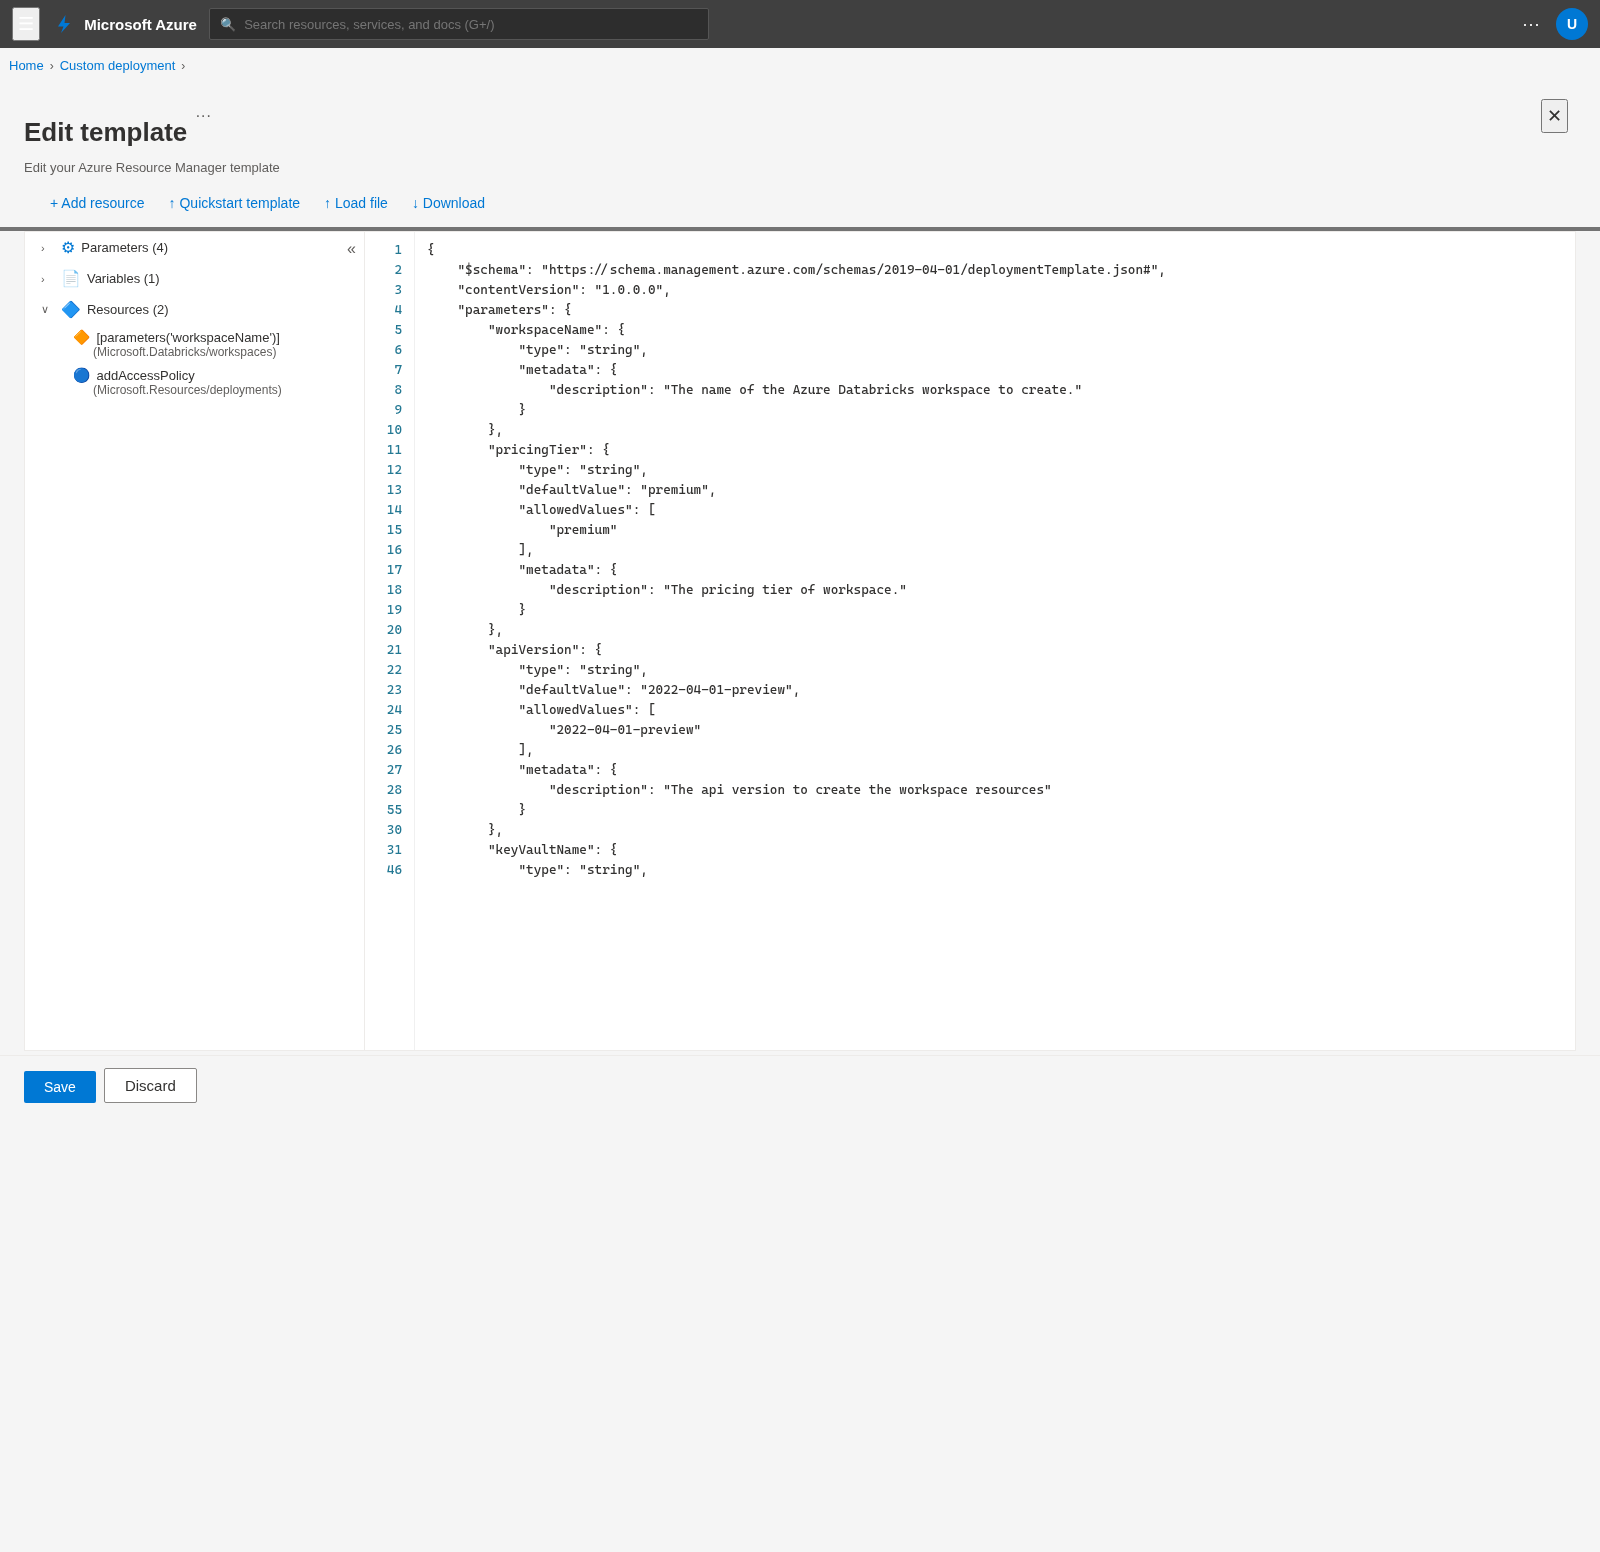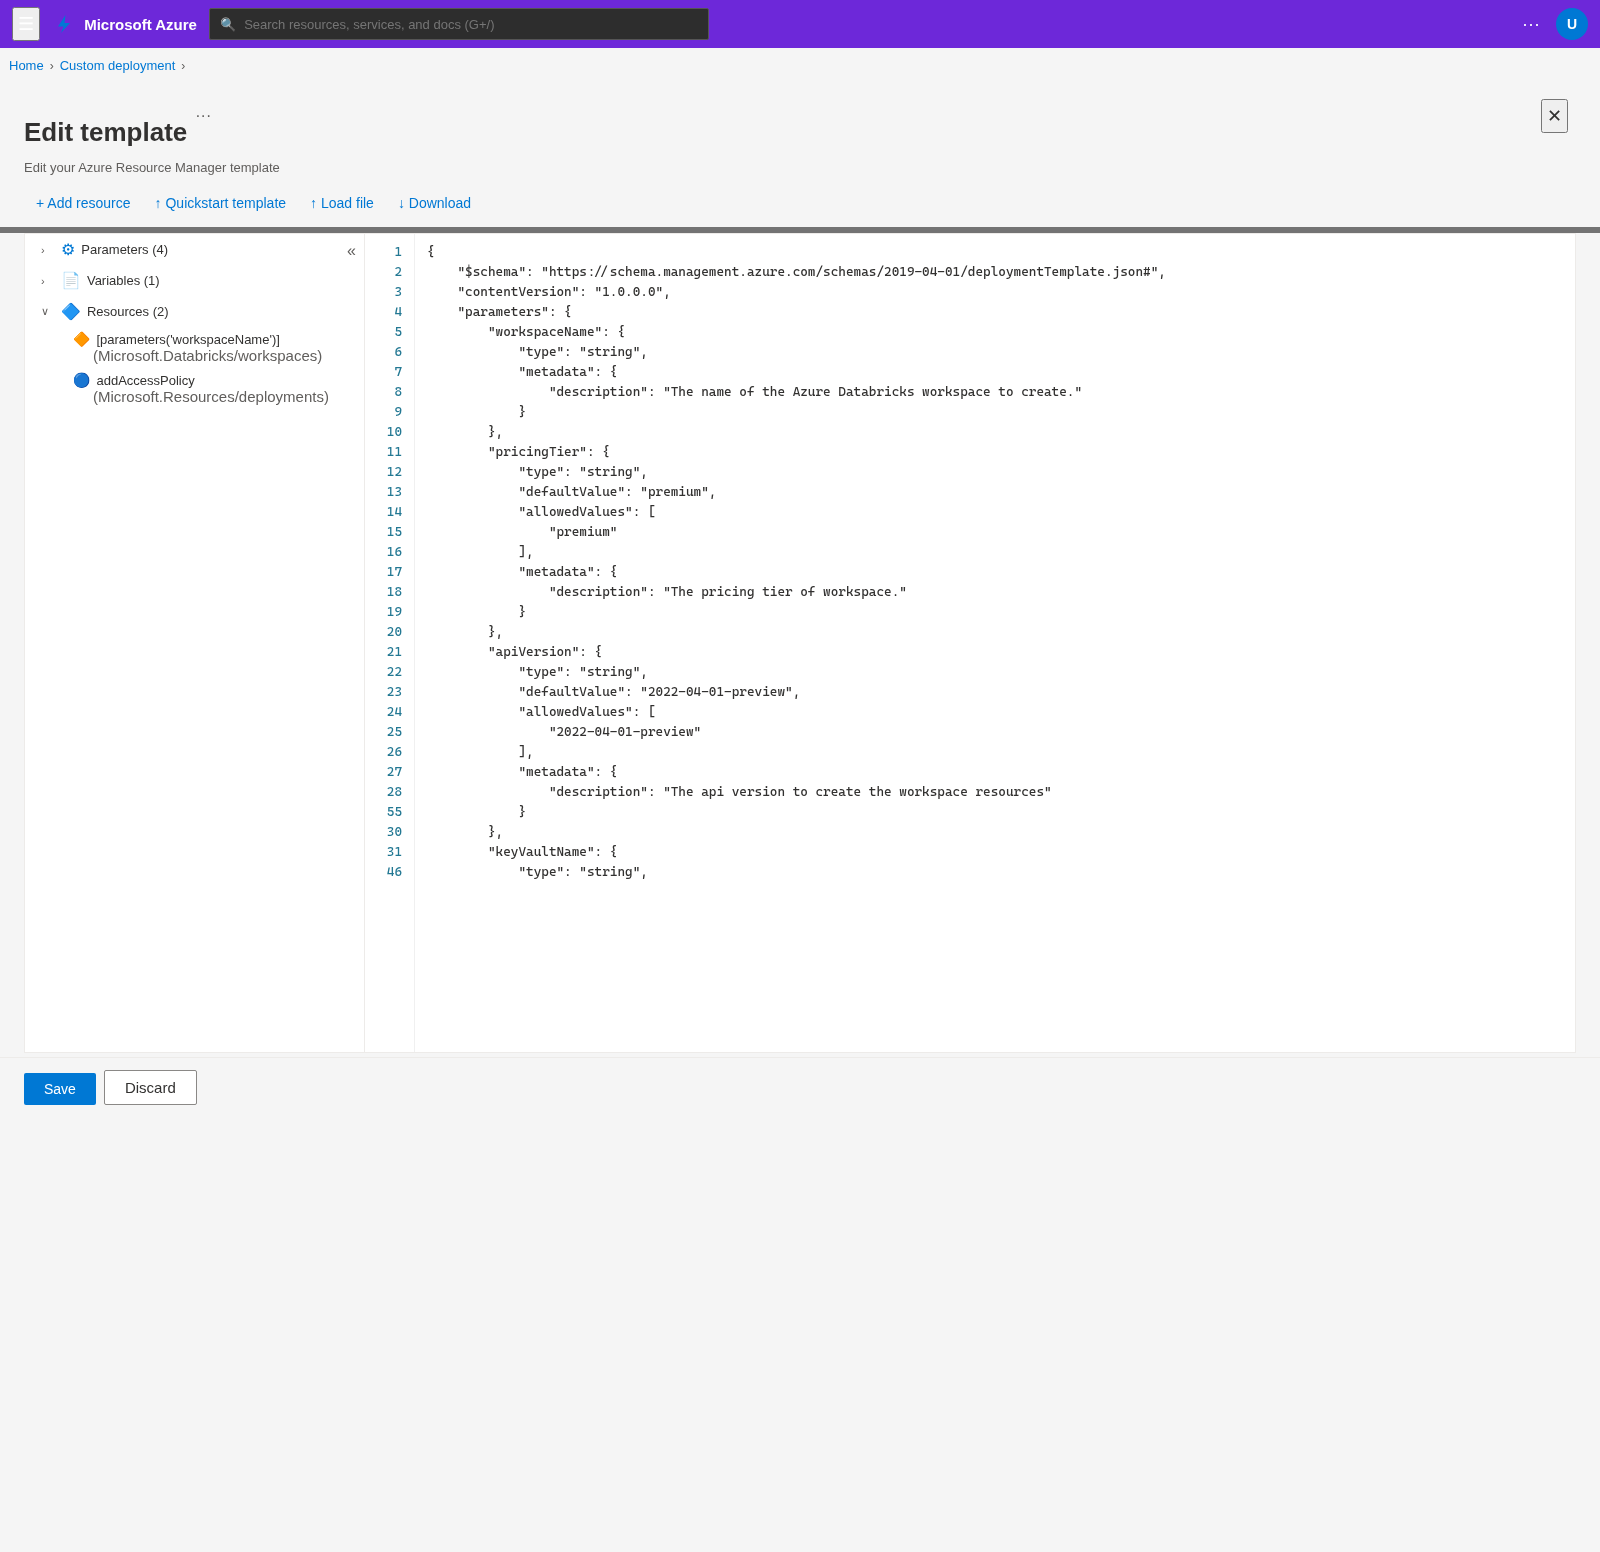--- a/index.html
+++ b/index.html
@@ -1,20 +1,20 @@
 <!DOCTYPE html>
 <html><head>
   <meta charset="utf-8">
   <style>
     * { box-sizing: border-box; margin: 0; padding: 0; }
     body { font-family: 'Segoe UI', Arial, sans-serif; background: #f5f5f5; color: #323130; }
 
     
     .top-nav {
-      background: #6d28d9;
+      background: #404040;
       color: #fff;
       display: flex;
       align-items: center;
       height: 48px;
       padding: 0 12px;
       gap: 12px;
     }
     .hamburger { color: #fff; font-size: 18px; cursor: pointer; padding: 4px; }
     .azure-logo { display: flex; align-items: center; gap: 8px; color: #fff; font-size: 15px; font-weight: 600; white-space: nowrap; }
     .azure-logo-icon { width: 24px; height: 24px; }
@@ -55,23 +55,23 @@
       display: flex; align-items: center; justify-content: space-between;
     }
     .page-title-row { display: flex; align-items: center; gap: 8px; }
     .page-title { font-size: 26px; font-weight: 600; color: #323130; margin-top: 34px; }
     .page-more { color: #605e5c; font-size: 16px; cursor: pointer; }
     .page-subtitle { font-size: 13px; color: #605e5c; padding: 0 24px 8px; }
     .close-btn { color: #323130; cursor: pointer; font-size: 18px; padding: 4px; margin-right: 8px; }
 
     
     .toolbar {
-      padding: 6px 26px 10px;
+      padding: 6px 40px 10px;
       display: flex; align-items: center; gap: 4px;
-      border-bottom: 6px solid #737373;
+      border-bottom: 4px solid #737373;
     }
     .toolbar-btn {
       display: flex; align-items: center; gap: 6px;
       background: none; border: none;
       color: #0078d4; font-size: 14px; cursor: pointer;
       padding: 6px 10px; border-radius: 2px;
     }
 
     
     .main-content {
@@ -105,21 +105,21 @@
     }
     .tree-chevron { font-size: 11px; color: #605e5c; width: 14px; }
     .tree-icon { font-size: 16px; }
     .tree-label { color: #323130; }
     .tree-sub-item {
       display: flex; flex-direction: column;
       padding: 4px 12px 4px 48px;
       font-size: 12px; cursor: pointer;
     }
     .tree-sub-item .sub-name { color: #323130; font-size: 13px; }
-    .tree-sub-item .sub-type { color: #605e5c; font-size: 15px; }
+    .tree-sub-item .sub-type { color: #605e5c; font-size: 12px; }
 
     
     .code-area {
       flex: 1;
       overflow: auto;
       background: #fff;
       position: relative;
     }
     .code-editor {
       display: flex;

